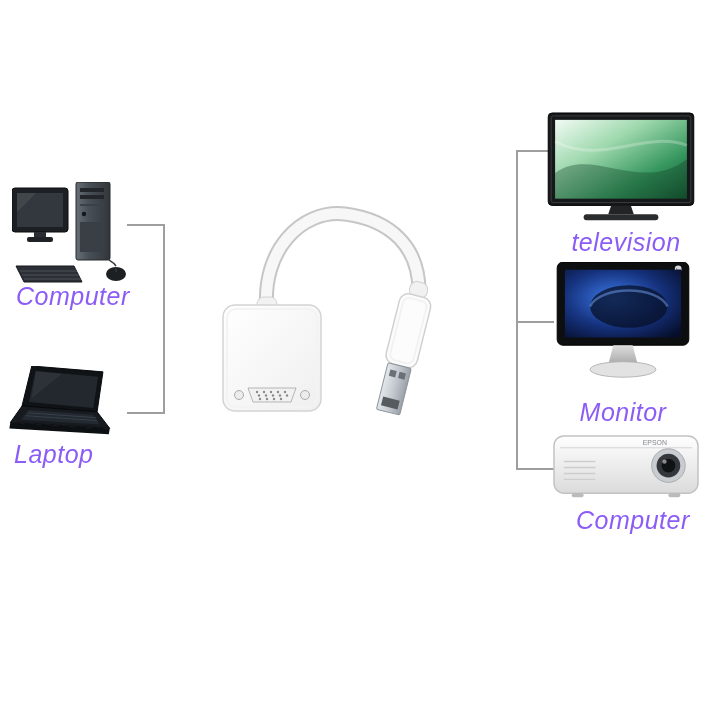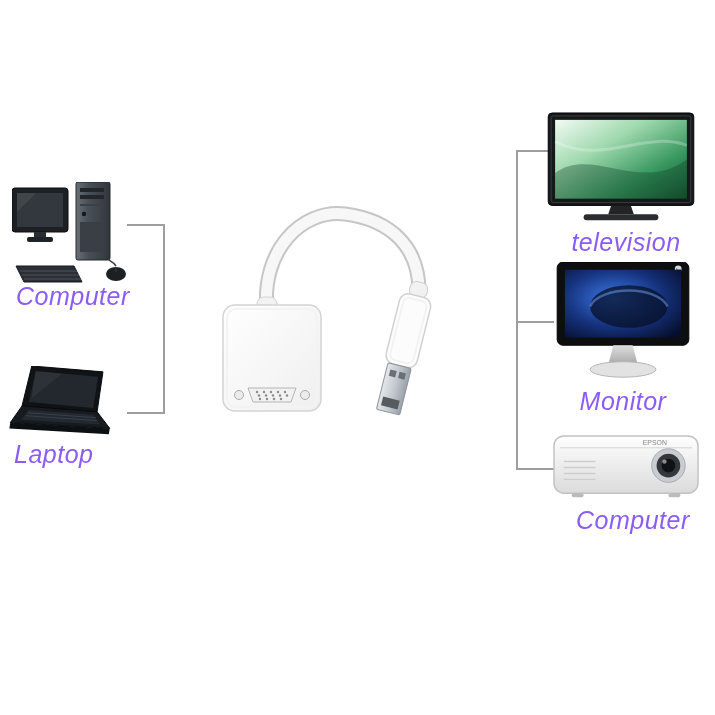--- a/index.html
+++ b/index.html
@@ -197,21 +197,21 @@
       </defs>
       <rect x="2" y="0" width="136" height="86" rx="6" fill="#0d0e10" stroke="#000000" stroke-width="1"></rect>
       <circle cx="127" cy="7" r="3.5" fill="#d4d8dc"></circle>
       <text x="127" y="9" font-size="4.5" fill="#22262a" text-anchor="middle">hp</text>
       <rect x="10" y="8" width="120" height="70" fill="url(#monGrad)"></rect>
       <ellipse cx="76" cy="46" rx="40" ry="22" fill="#071028" opacity="0.75"></ellipse>
       <path d="M36,46 C46,24 106,24 116,46" fill="none" stroke="#7fb0ff" opacity="0.45" stroke-width="2.5"></path>
       <polygon points="60,86 80,86 85,105 55,105" fill="url(#standGrad)"></polygon>
       <ellipse cx="70" cy="111" rx="34" ry="8" fill="#e2e2e2" stroke="#b3b3b3" stroke-width="1"></ellipse>
     </svg>
-    <figcaption class="device-label label-center abs" style="left:18px; top:125px; width:100px;">Monitor</figcaption>
+    <figcaption class="device-label label-center abs" style="left:18px; top:136px; width:100px;">Monitor</figcaption>
   </figure>
 
   <figure class="abs" style="left:552px; top:428px;">
     <svg width="148" height="84" viewBox="0 0 150 85">
       <defs>
         <linearGradient id="projGrad" x1="0" y1="0" x2="0" y2="1">
           <stop offset="0" stop-color="#ffffff"></stop>
           <stop offset="1" stop-color="#dbdbdb"></stop>
         </linearGradient>
       </defs>

